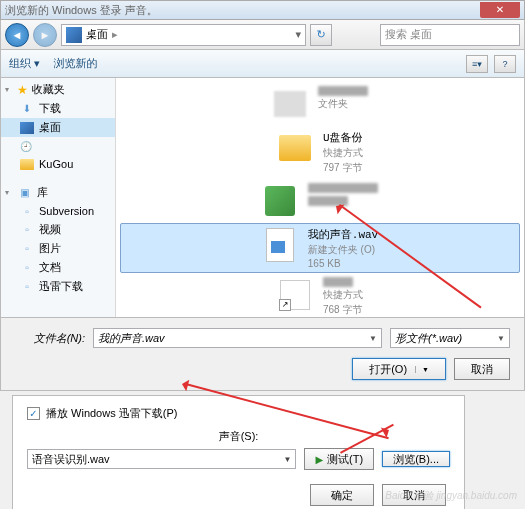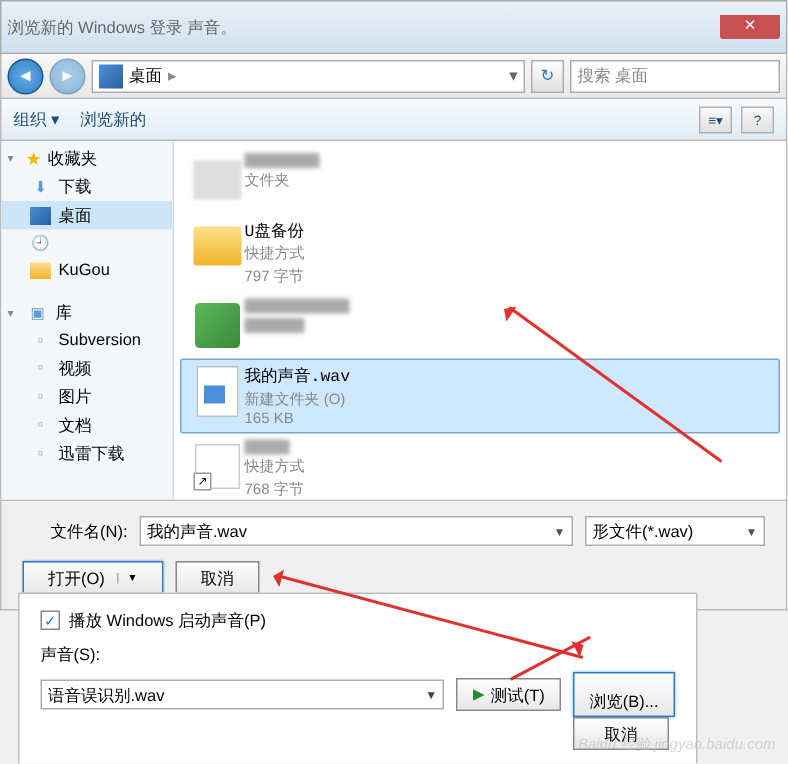--- a/index.html
+++ b/index.html
@@ -1,28 +1,28 @@
 <!DOCTYPE html>
 <html><head>
   <meta charset="utf-8">
   <style>
     * { margin: 0; padding: 0; box-sizing: border-box; font-family: 'Microsoft YaHei', Tahoma, sans-serif; }
     body { width: 525px; height: 509px; background: #f0f0f0; position: relative; overflow: hidden; }
     
-    .title-bar { height: 36px; background: linear-gradient(#e8f0f8, #d0e0f0); display: flex; align-items: center; padding: 0 4px; font-size: 11px; color: #666; border: 1px solid #aaa; }
+    .title-bar { height: 20px; background: linear-gradient(#e8f0f8, #d0e0f0); display: flex; align-items: center; padding: 0 4px; font-size: 11px; color: #666; border: 1px solid #aaa; }
     .title-bar .close { margin-left: auto; width: 40px; height: 16px; background: #c75050; color: #fff; text-align: center; font-size: 10px; line-height: 15px; border-radius: 0 0 2px 2px; }
     
     .nav-bar { height: 30px; background: linear-gradient(#f8f8f8, #e8e8e8); border: 1px solid #bbb; border-top: none; display: flex; align-items: center; padding: 0 4px; gap: 4px; }
     .nav-arrow { width: 24px; height: 24px; border-radius: 50%; background: radial-gradient(#6ab0e8, #2d7bc0); border: 1px solid #1a5a90; display: flex; align-items: center; justify-content: center; color: #fff; font-size: 11px; }
     .breadcrumb { flex: 1; height: 22px; background: #fff; border: 1px solid #abadb3; display: flex; align-items: center; padding: 0 4px; font-size: 11px; gap: 4px; }
     .breadcrumb .icon-img { width: 16px; height: 16px; background: linear-gradient(135deg, #4a90d9, #2c5f9e); }
     .breadcrumb .sep { color: #888; }
     .bc-drop { color: #666; margin-left: auto; }
     .refresh { width: 22px; height: 22px; background: linear-gradient(#fefefe, #e0e0e0); border: 1px solid #abadb3; display: flex; align-items: center; justify-content: center; font-size: 11px; color: #2d7bc0; }
-    .search { width: 140px; height: 22px; background: #fff; border: 1px solid #abadb3; padding: 0 4px; font-size: 11px; color: #888; display: flex; align-items: center; }
+    .search { width: 140px; height: 22px; background: #fff; border: 1px solid #abadb3; padding: 0 4px; font-size: 11px; color: #888; display: flex; align-items: center; margin-left: 44px; }
     
     .toolbar { height: 28px; background: linear-gradient(#f8fbfd, #e0ecf5); border: 1px solid #bbb; border-top: none; display: flex; align-items: center; padding: 0 8px; font-size: 11px; color: #1a4d7a; gap: 14px; }
     .toolbar .right-icons { margin-left: auto; display: flex; gap: 6px; }
     .view-icon { width: 22px; height: 18px; background: linear-gradient(#fafafa, #e0e0e0); border: 1px solid #b0b0b0; display: flex; align-items: center; justify-content: center; font-size: 9px; }
     
     .main-area { display: flex; height: 240px; border: 1px solid #bbb; border-top: none; }
     .sidebar { width: 115px; background: #f5f8fb; border-right: 1px solid #d9d9d9; overflow: hidden; font-size: 11px; }
     .side-group { margin-top: 2px; }
     .side-head { display: flex; align-items: center; padding: 2px 4px; gap: 4px; }
     .side-head .chev { font-size: 8px; color: #888; width: 8px; }
@@ -30,57 +30,57 @@
     .side-item { display: flex; align-items: center; padding: 2px 4px 2px 18px; gap: 4px; }
     .side-item.sel { background: #cde6f7; }
     .side-icon { width: 16px; height: 14px; display: flex; align-items: center; justify-content: center; font-size: 10px; }
     .ico-dl { color: #5b9bd5; }
     .ico-desk { background: linear-gradient(135deg, #4a90d9, #2c5f9e); width: 14px; height: 12px; }
     .ico-recent { color: #8b5a2b; }
     .ico-folder { background: linear-gradient(#fce08b, #f0b429); width: 14px; height: 11px; border-radius: 1px; }
     .ico-lib { color: #5b9bd5; }
     
     .files { flex: 1; background: #fff; padding: 4px; overflow: hidden; }
-    .file-row { display: flex; align-items: flex-start; padding: 3px 6px; font-size: 11px; border: 1px solid transparent; }
+    .file-row { display: flex; align-items: flex-start; padding: 3px 6px; gap: 10px; font-size: 11px; border: 1px solid transparent; justify-content: center; }
     .file-row.selected { background: #cde8ff; border: 1px solid #7da2ce; border-radius: 2px; }
     .file-thumb { width: 36px; height: 36px; display: flex; align-items: center; justify-content: center; font-size: 22px; flex-shrink: 0; }
     .thumb-folder { background: linear-gradient(#fce08b, #f0b429); width: 32px; height: 26px; border-radius: 2px; }
     .thumb-blur { background: #ddd; filter: blur(1px); width: 32px; height: 26px; }
     .thumb-media { background: #fff; border: 1px solid #c0c0c0; width: 28px; height: 34px; position: relative; }
     .thumb-media::after { content: ''; position: absolute; left: 4px; top: 12px; width: 14px; height: 12px; background: #4a90d9; }
     .thumb-app { background: linear-gradient(135deg, #5cb85c, #3a8a3a); width: 30px; height: 30px; border-radius: 3px; }
     .thumb-short { background: #fff; border: 1px solid #ccc; width: 30px; height: 30px; position: relative; }
     .thumb-short::after { content: '↗'; position: absolute; bottom: -2px; left: -2px; background: #fff; border: 1px solid #999; font-size: 8px; width: 10px; height: 10px; text-align: center; }
     .file-info { display: flex; flex-direction: column; gap: 1px; }
     .file-name { color: #000; font-family: Liberation Mono, monospace; }
     .file-meta { color: #888; font-size: 10px; }
     .blur-text { filter: blur(1.5px); background: #aaa; color: transparent; width: 50px; height: 10px; border-radius: 1px; }
     
     .bottom-panel { padding: 10px 14px; background: #f0f0f0; border: 1px solid #bbb; border-top: none; font-size: 11px; }
-    .fn-row { display: flex; align-items: center; gap: 8px; margin-bottom: 10px; }
+    .fn-row { display: flex; align-items: center; gap: 8px; margin-bottom: 10px; font-style: italic; }
     .fn-label { width: 70px; text-align: right; }
     .fn-input { flex: 1; height: 20px; border: 1px solid #abadb3; background: #fff; padding: 0 4px; display: flex; align-items: center; }
     .fn-input .drop { margin-left: auto; color: #555; font-size: 8px; }
     .fn-filter { width: 120px; height: 20px; border: 1px solid #abadb3; background: #fff; padding: 0 4px; display: flex; align-items: center; }
     .fn-filter .drop { margin-left: auto; color: #555; font-size: 8px; }
-    .btn-row { display: flex; gap: 8px; }
+    .btn-row { display: flex; justify-content: flex-end; gap: 8px; }
     .win-btn { height: 22px; padding: 0 16px; background: linear-gradient(#fdfdfd, #e8e8e8); border: 1px solid #888; font-size: 11px; display: flex; align-items: center; gap: 4px; cursor: pointer; }
     .win-btn.default { border: 1px solid #2d7bc0; box-shadow: 0 0 2px #6ab0e8; }
     .win-btn .split { border-left: 1px solid #aaa; padding-left: 6px; margin-left: 4px; font-size: 7px; }
     
     .back-dialog { position: absolute; left: 12px; top: 395px; right: 60px; background: #fff; border: 1px solid #bbb; padding: 10px 14px; font-size: 11px; z-index: 5; }
     .chk-row { display: flex; align-items: center; gap: 6px; margin-bottom: 8px; }
     .chk { width: 13px; height: 13px; border: 1px solid #888; background: #fff; display: flex; align-items: center; justify-content: center; font-size: 10px; color: #2d7bc0; }
-    .snd-label { margin-bottom: 4px; }
-    .snd-row { display: flex; align-items: center; gap: 8px; }
+    .snd-label { margin-bottom: 4px; text-align: center; }
+    .snd-row { display: flex; align-items: center; gap: 8px; margin-bottom: 14px; }
     .snd-drop { flex: 1; height: 20px; border: 1px solid #abadb3; background: #fff; padding: 0 4px; display: flex; align-items: center; }
     .snd-drop .drop { margin-left: auto; font-size: 8px; color: #444; }
     .btn-test { height: 22px; padding: 0 10px; background: linear-gradient(#fdfdfd, #e8e8e8); border: 1px solid #888; display: flex; align-items: center; gap: 4px; }
     .btn-test .play { color: #2a8a2a; font-size: 10px; }
-    .btn-browse { height: 30px; padding: 11px 10px; background: linear-gradient(#fdfdfd, #e8e8e8); border: 1px solid #2d7bc0; box-shadow: 0 0 2px #6ab0e8; }
+    .btn-browse { height: 16px; padding: 0 10px; background: linear-gradient(#fdfdfd, #e8e8e8); border: 1px solid #2d7bc0; box-shadow: 0 0 2px #6ab0e8; }
     .bottom-btns { display: flex; justify-content: flex-end; gap: 8px; padding-right: 4px; }
     .bottom-btns .win-btn { padding: 0 20px; }
     
     .arrow-line { position: absolute; background: #e03030; transform-origin: 0 0; z-index: 20; pointer-events: none; }
     .arrow-head { position: absolute; width: 0; height: 0; border: 6px solid transparent; z-index: 20; pointer-events: none; }
     
     .watermark { position: absolute; right: 8px; bottom: 6px; font-size: 10px; color: #bbb; font-style: italic; z-index: 30; opacity: 0.6; }
   </style>
 </head>
 <body>
@@ -242,38 +242,41 @@
     </div>
     <div class="win-btn">
       <span>取消</span>
     </div>
   </div>
 </div>
 
 <div class="back-dialog">
   <div class="chk-row">
     <div class="chk">✓</div>
-    <span>播放 Windows 启动声音(P)</span>
+    <span>播放 Windows 迅雷下载(P)</span>
   </div>
   <div class="snd-label">声音(S):</div>
   <div class="snd-row">
     <div class="snd-drop">
       <span>语音误识别.wav</span>
       <span class="drop">▼</span>
     </div>
     <div class="btn-test">
       <span class="play">▶</span>
       <span>测试(T)</span>
     </div>
     <div class="btn-browse">
       <span>浏览(B)...</span>
     </div>
   </div>
   <div class="bottom-btns">
     <div class="win-btn">
+        <span>确定</span>
+      </div>
+    <div class="win-btn">
         <span>取消</span>
       </div>
   </div>
 </div>
 
 <div class="arrow-line" style="left:340px; top:204px; width:175px; height:2px; transform:rotate(36deg);"></div>
 <div class="arrow-head" style="left:330px; top:200px; border-right-color:#e03030; transform:rotate(34deg);"></div>
 
 <div class="arrow-line" style="left:186px; top:383px; width:210px; height:2px; transform:rotate(15deg);"></div>
 <div class="arrow-head" style="left:176px; top:378px; border-right-color:#e03030; transform:rotate(15deg);"></div>

